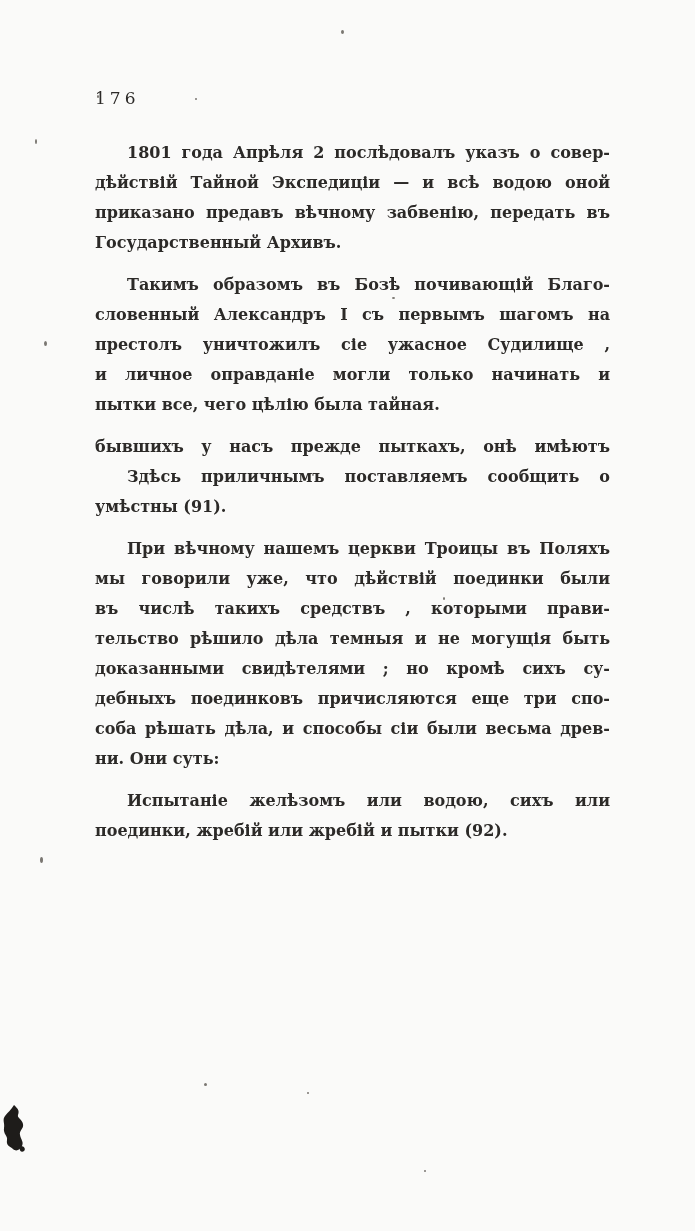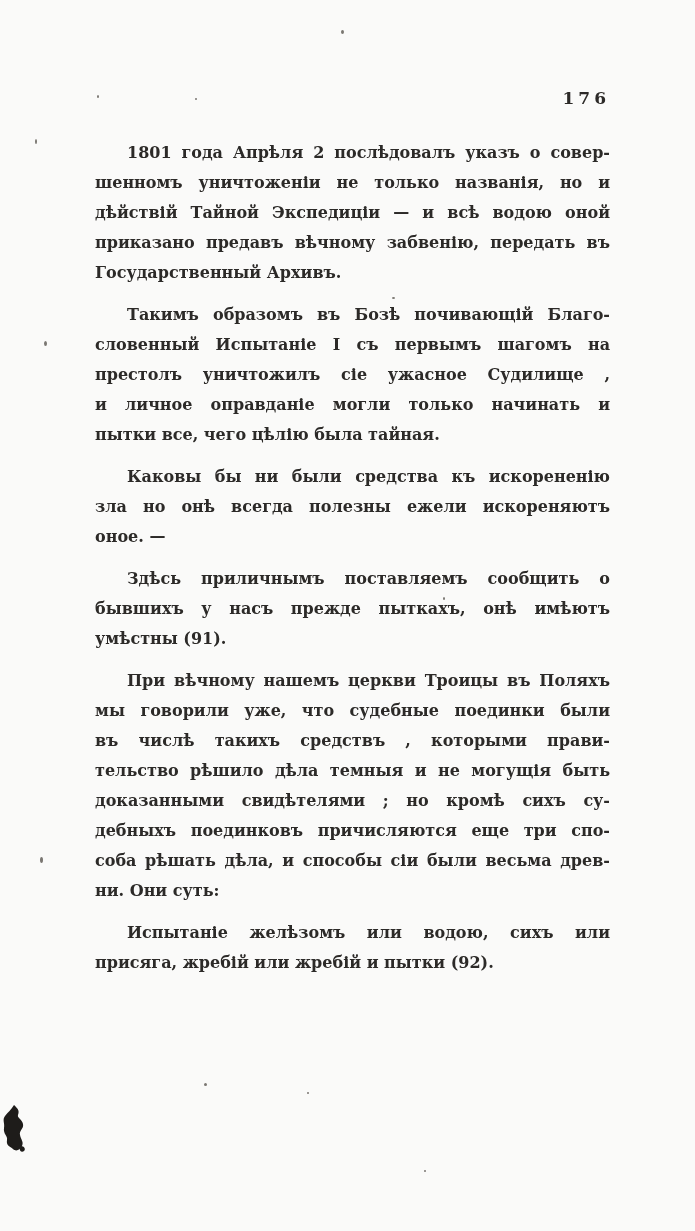--- a/index.html
+++ b/index.html
@@ -7,22 +7,22 @@
     width: 695px; height: 1231px;
     position: relative;
     background: var(--paper, #fafaf9);
     font-family: "DejaVu Serif", "Liberation Serif", serif;
     color: var(--ink, #2c2a28);
     overflow: hidden;
   }
   .scan-page { position: absolute; inset: 0; }
   .page-number {
     position: absolute; top: 88px; left: 95px; width: 515px;
-    text-align: right;
-    font-size: 17px; font-weight: 700; letter-spacing: 4px;
+    text-align: left;
+    font-size: 17px; font-weight: 400; letter-spacing: 4px;
   }
   .text-block {
     position: absolute; top: 138px; left: 95px; width: 515px;
     font-size: 16px; font-weight: 700;
   }
   .para { margin: 0 0 12px 0; }
   .line {
     height: 30px; line-height: 30px;
     text-align: justify;
     text-align-last: justify;
@@ -41,55 +41,49 @@
 </head>
 <body style="--paper: #fafaf9; --ink: #2c2a28;">
 
 <div class="scan-page">
 
   <div class="page-number">176</div>
 
   <div class="text-block">
       <div class="para">
         <div class="line first"><span>1801 года Апрѣля 2 послѣдовалъ указъ о совер-</span></div>
-        <div class="line"><span>шенномъ уничтоженіи не только названія, но и</span></div>
         <div class="line"><span>дѣйствій Тайной Экспедиціи — и всѣ водою оной</span></div>
         <div class="line"><span>приказано предавъ вѣчному забвенію, передать въ</span></div>
         <div class="line last"><span>Государственный Архивъ.</span></div>
       </div>
       <div class="para">
         <div class="line first"><span>Такимъ образомъ въ Бозѣ почивающій Благо-</span></div>
-        <div class="line"><span>словенный Испытаніе I съ первымъ шагомъ на</span></div>
+        <div class="line"><span>словенный Александръ I съ первымъ шагомъ на</span></div>
         <div class="line"><span>престолъ уничтожилъ сіе ужасное Судилище ,</span></div>
         <div class="line"><span>и личное оправданіе могли только начинать и</span></div>
         <div class="line last"><span class="it">пытки</span><span> все, чего цѣлію была тайная.</span></div>
       </div>
       <div class="para">
-        <div class="line first"><span>Каковы бы ни были средства къ искорененію</span></div>
-        <div class="line"><span>зла но онѣ всегда полезны ежели искореняютъ</span></div>
-        <div class="line last"><span>оное. —</span></div>
-      </div>
-      <div class="para">
+        <div class="line"><span>бывшихъ у насъ прежде </span><span class="it">пыткахъ</span><span>, онѣ имѣютъ</span></div>
         <div class="line first"><span>Здѣсь приличнымъ поставляемъ сообщить о</span></div>
-        <div class="line"><span>бывшихъ у насъ прежде </span><span class="it">пыткахъ</span><span>, онѣ имѣютъ</span></div>
         <div class="line last"><span>умѣстны (91).</span></div>
       </div>
       <div class="para">
         <div class="line first"><span>При вѣчному нашемъ церкви </span><span class="it">Троицы въ Поляхъ</span></div>
-        <div class="line"><span>мы говорили уже, что судебные поединки были</span></div>
+        <div class="line"><span>мы говорили уже, что дѣйствій поединки были</span></div>
         <div class="line"><span>въ числѣ такихъ средствъ , которыми прави-</span></div>
         <div class="line"><span>тельство рѣшило дѣла темныя и не могущія быть</span></div>
         <div class="line"><span>доказанными свидѣтелями ; но кромѣ сихъ су-</span></div>
         <div class="line"><span>дебныхъ поединковъ причисляются еще три спо-</span></div>
         <div class="line"><span>соба рѣшать дѣла, и способы сіи были весьма древ-</span></div>
         <div class="line last"><span>ни. Они суть:</span></div>
       </div>
       <div class="para">
         <div class="line first"><span>Испытаніе </span><span class="it">желѣзомъ</span><span> или </span><span class="it">водою</span><span>, </span><span class="it">сихъ</span><span> или</span></div>
-        <div class="line last"><span class="it">присяга</span><span>, </span><span class="it">жребій</span><span> или </span><span class="it">жребій</span><span> и </span><span class="it">пытки</span><span> (92).</span></div>
+        <div class="line last"><span class="it">поединки</span><span>, </span><span class="it">жребій</span><span> или </span><span class="it">жребій</span><span> и </span><span class="it">пытки</span><span> (92).</span></div>
       </div>
     </div>
 
   <svg class="ink-blot" width="26" height="50" viewBox="0 0 26 50" aria-hidden="true">
     <path fill="#1e1c1a" d="M12 1 C15 4 18 6 16 11 C15 14 20 15 21 20 C22 25 17 26 18 31
          C19 36 22 38 20 42 C18 46 14 48 11 45 C8 42 4 42 5 36
          C6 32 1 30 2 24 C3 19 0 16 3 12 C6 8 9 6 12 1 Z"></path>
     <path fill="#1e1c1a" d="M19 42 C22 42 24 45 22 47 C20 49 17 47 18 44 Z"></path>
   </svg>
 

